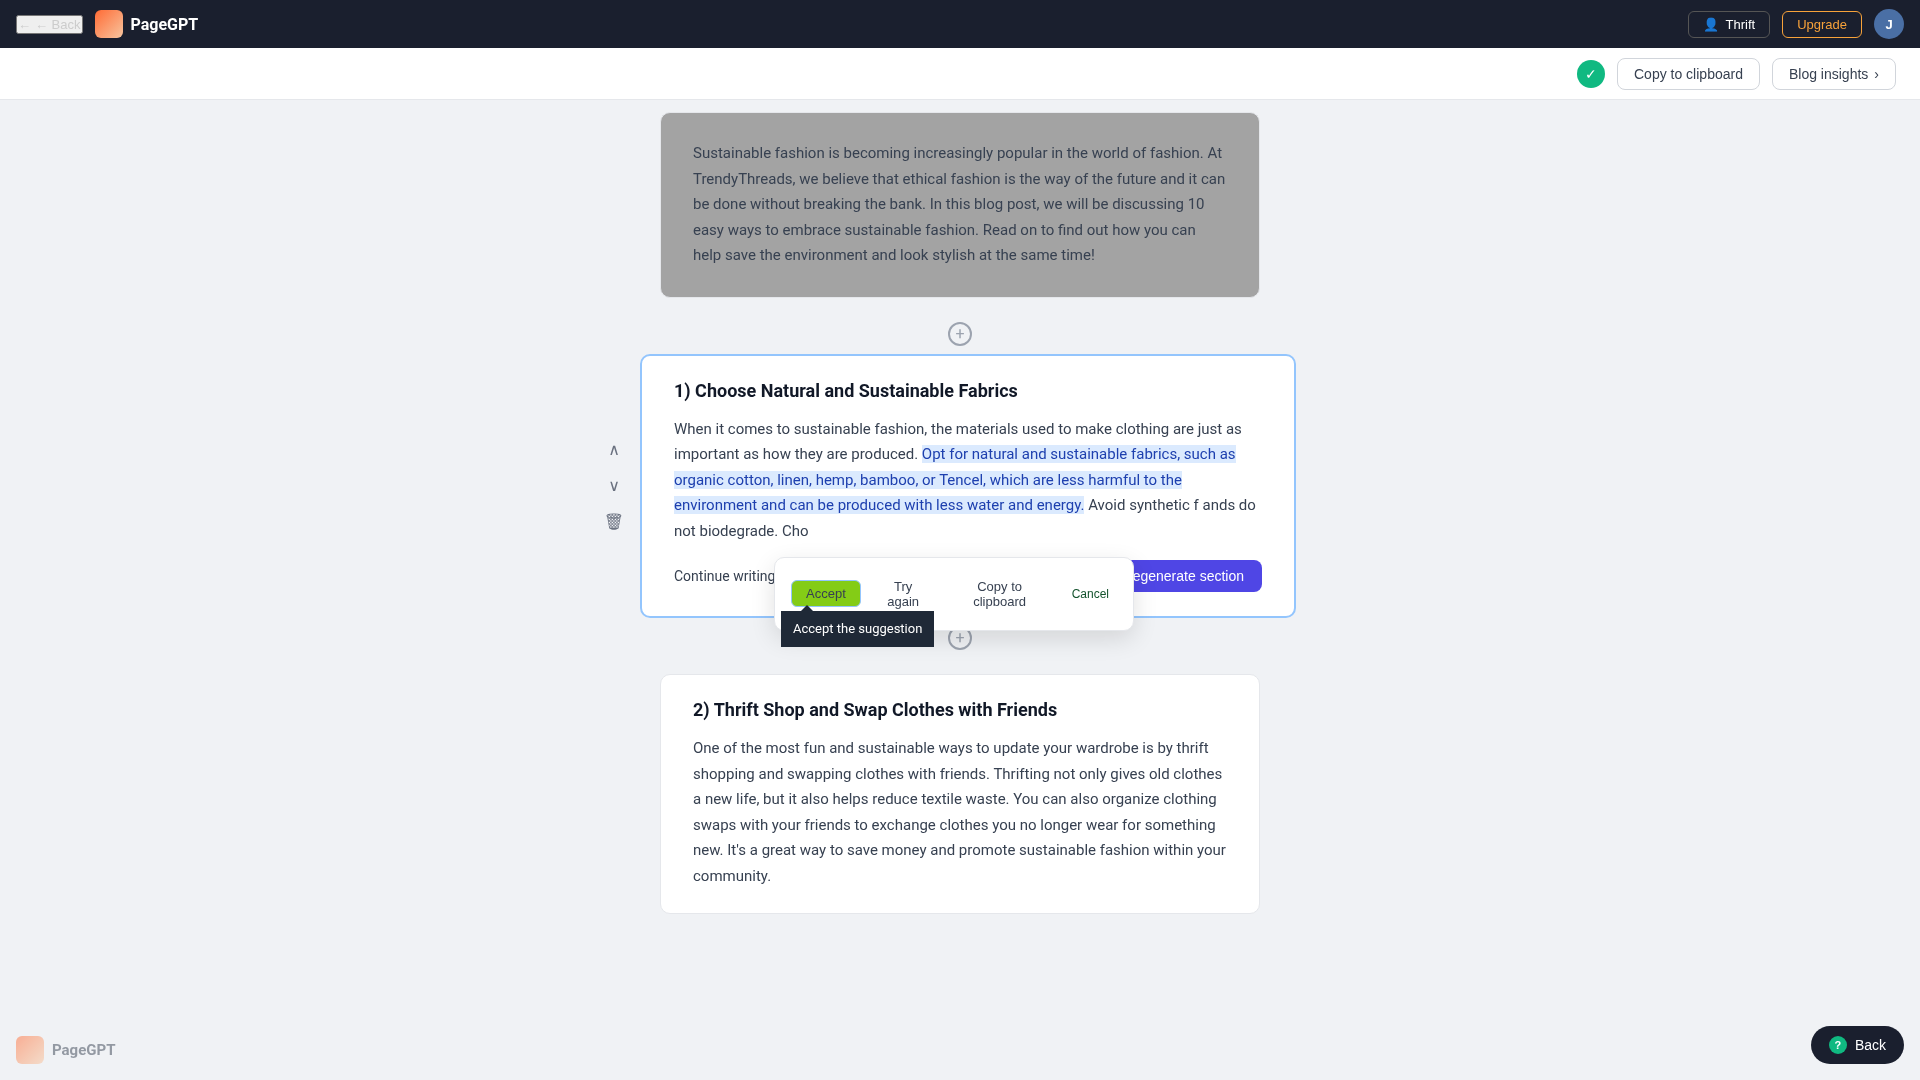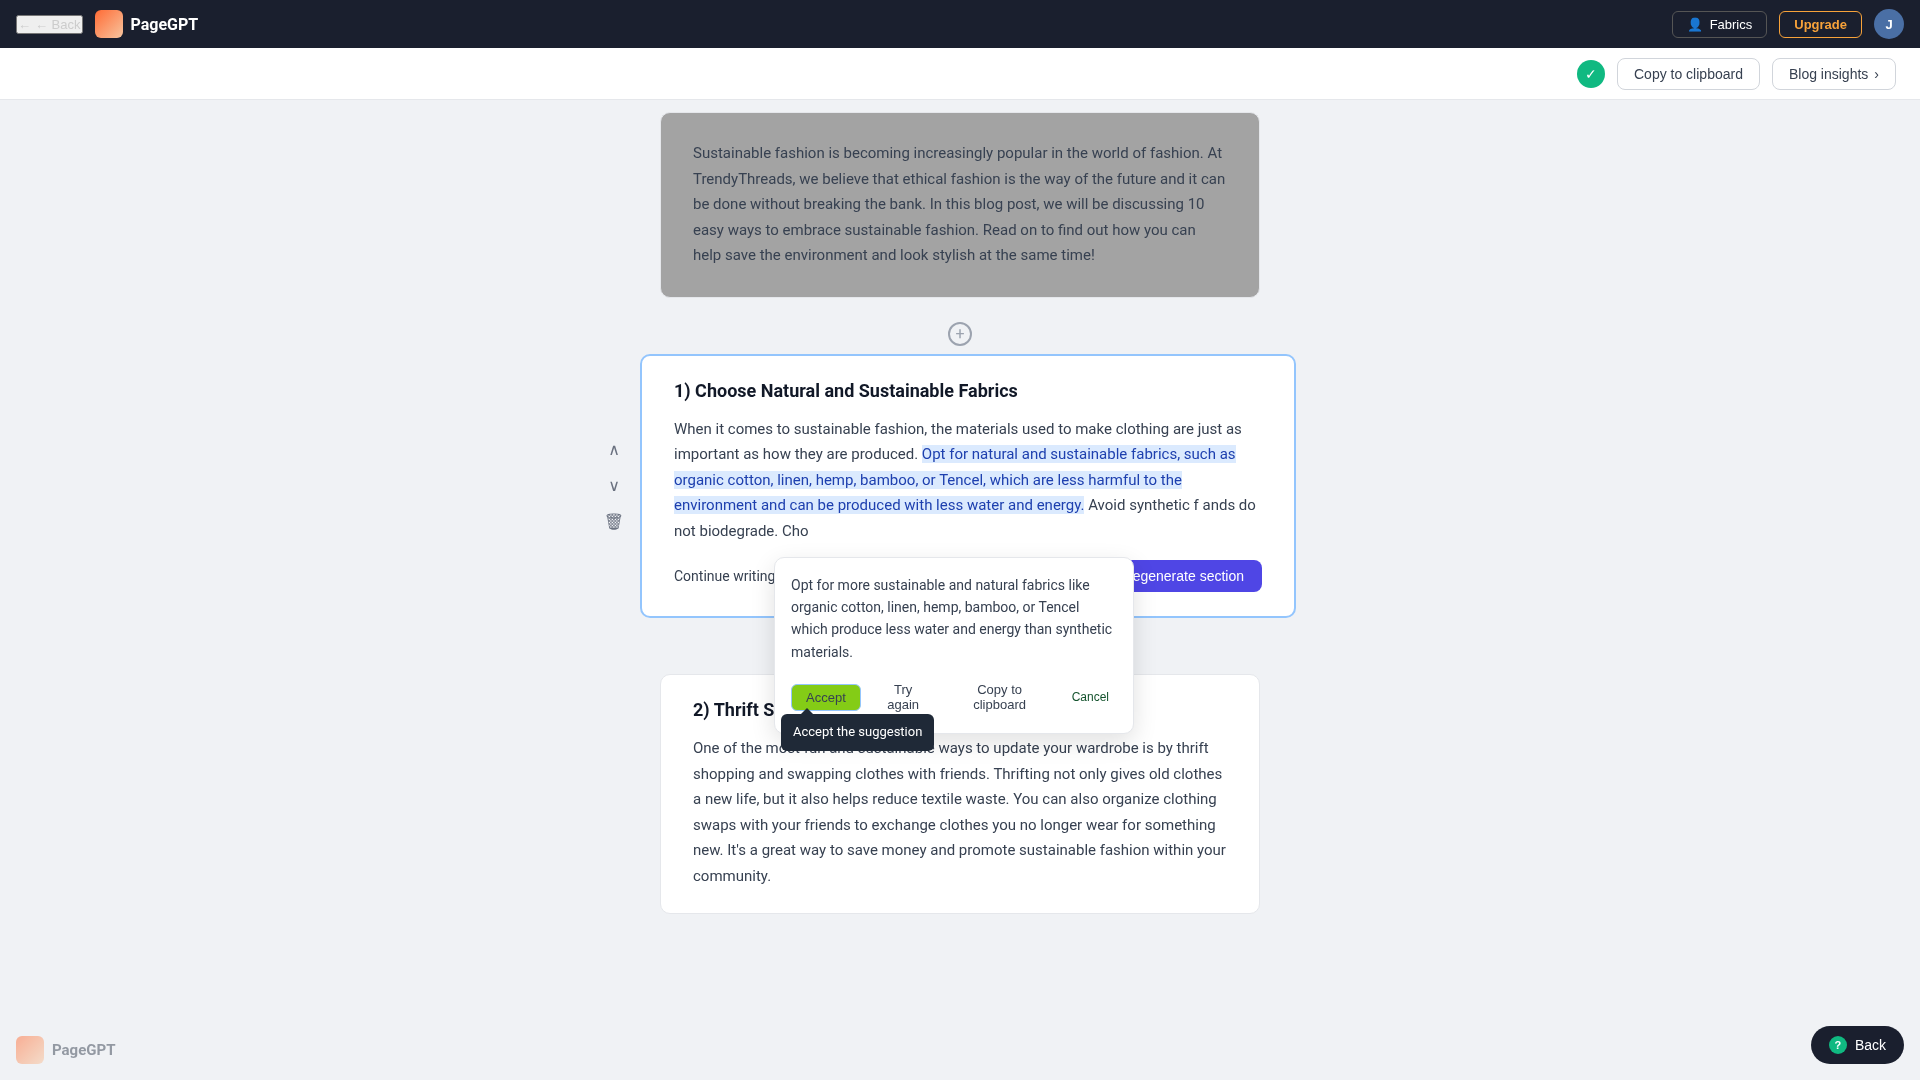--- a/index.html
+++ b/index.html
@@ -73,21 +73,21 @@
       align-items: center;
       gap: 6px;
     }
     .upgrade-btn {
       background: transparent;
       border: 1px solid #f7a23a;
       color: #f7a23a;
       padding: 5px 14px;
       border-radius: 6px;
       font-size: 13px;
-      font-weight: 700;
+      font-weight: 400;
       cursor: pointer;
     }
     .avatar-btn {
       width: 30px;
       height: 30px;
       background: #4a6fa5;
       border-radius: 50%;
       display: flex;
       align-items: center;
       justify-content: center;
@@ -339,21 +339,21 @@
       cursor: pointer;
       padding: 5px 8px;
     }
 
     
     .tooltip {
       background: #1f2937;
       color: white;
       font-size: 13px;
       padding: 7px 12px;
-      border-radius: 6px;
+      border-radius: 0;
       position: absolute;
       bottom: -40px;
       left: -10px;
       white-space: nowrap;
       z-index: 60;
     }
     .tooltip::before {
       content: '';
       position: absolute;
       top: -6px;
@@ -458,21 +458,21 @@
       <span>← Back</span>
     </button>
     <div class="logo-area">
       <div class="logo-icon"></div>
       <span class="logo-text">PageGPT</span>
     </div>
   </div>
   <div class="navbar-right">
     <button class="invite-btn">
       <span>👤</span>
-      <span>Fabrics</span>
+      <span>Thrift</span>
     </button>
     <button class="upgrade-btn">
       <span>Upgrade</span>
     </button>
     <button class="avatar-btn">
       <span>J</span>
     </button>
   </div>
 </nav>
 
@@ -514,21 +514,20 @@
     </div>
 
     <div class="section-block">
       <h2 class="section-title">1) Choose Natural and Sustainable Fabrics</h2>
       <div class="section-body">
         <span>When it comes to sustainable fashion, the materials used to make clothing are just as important as how they are produced. </span><span class="highlighted-text">Opt for natural and sustainable fabrics, such as organic cotton, linen, hemp, bamboo, or Tencel, which are less harmful to the environment and can be produced with less water and energy.</span><span> Avoid synthetic f</span><span style="color:#374151;"> </span>
         <span style="color:#374151;">ands do not biodegrade. Cho</span>
 
         
         <div class="suggestion-popup">
-          <p class="suggestion-text">Opt for more sustainable and natural fabrics like organic cotton, linen, hemp, bamboo, or Tencel which produce less water and energy than synthetic materials.</p>
           <div class="suggestion-btns">
             <div style="position:relative;">
               <button class="accept-btn active">
                 <span>Accept</span>
               </button>
               <div class="tooltip">
                 <span>Accept the suggestion</span>
               </div>
             </div>
             <button class="try-again-btn">

